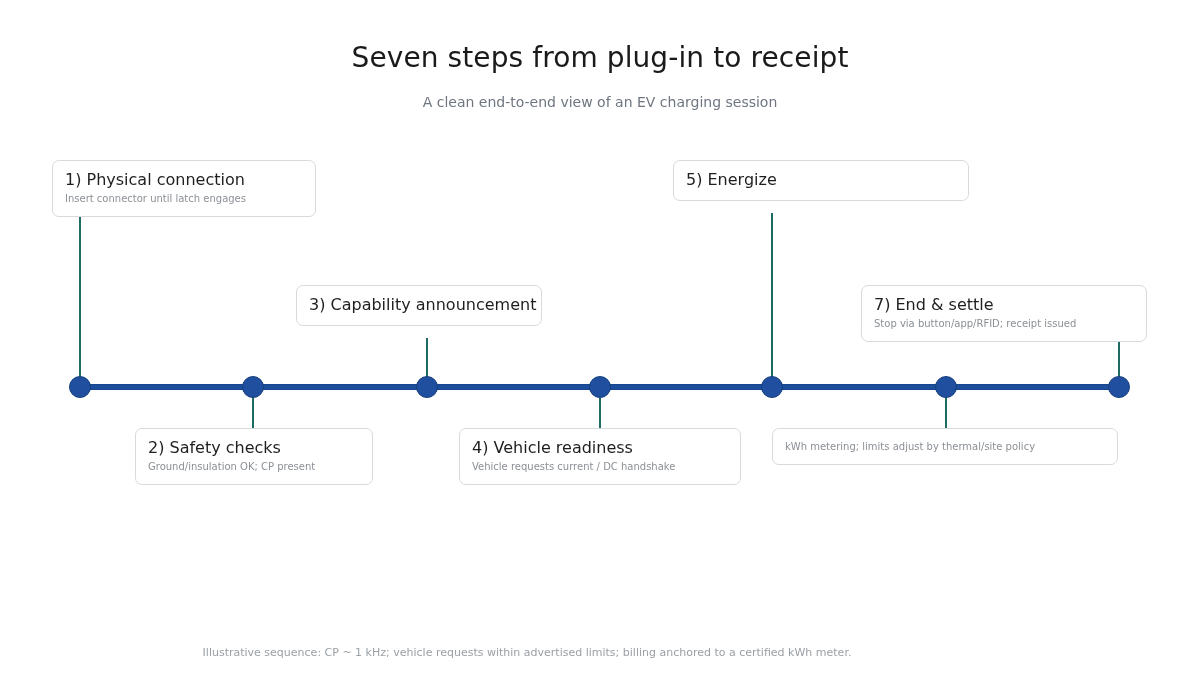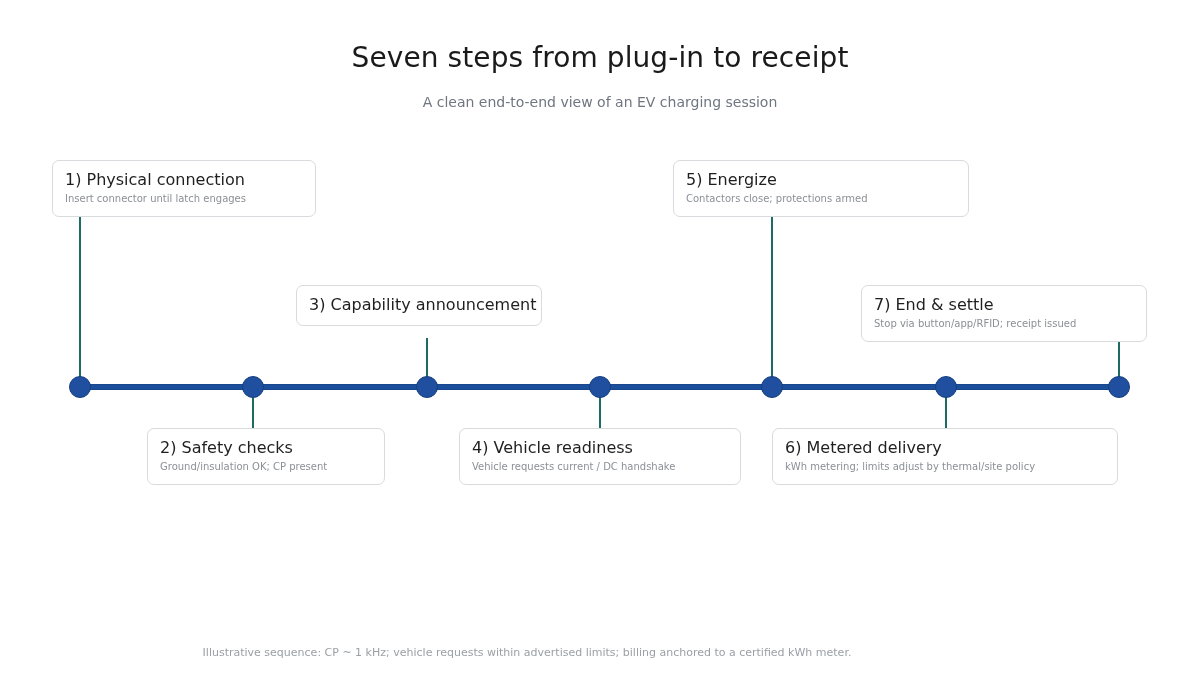--- a/index.html
+++ b/index.html
@@ -116,45 +116,43 @@
 
 <div id="timeline-area">
     <div class="timeline-axis" style="left: 80px; width: 1039px; top: 384px; height: 6px;"></div>
     <div class="stem" style="left: 79px; top: 213px; height: 174px;"></div>
     <div class="callout" style="left: 52px; top: 160px; width: 264px;">
       <div class="callout-title">1) Physical connection</div>
       <div class="callout-desc">Insert connector until latch engages</div>
     </div>
     <div class="timeline-node" style="left: 69px; top: 376px;"></div>
     <div class="stem" style="left: 252px; top: 387px; height: 41px;"></div>
-    <div class="callout" style="left: 147px; top: 428px; width: 238px;">
+    <div class="callout" style="left: 135px; top: 428px; width: 238px;">
       <div class="callout-title">2) Safety checks</div>
       <div class="callout-desc">Ground/insulation OK; CP present</div>
     </div>
     <div class="timeline-node" style="left: 242px; top: 376px;"></div>
     <div class="stem" style="left: 426px; top: 338px; height: 49px;"></div>
     <div class="callout" style="left: 296px; top: 285px; width: 246px;">
       <div class="callout-title">3) Capability announcement</div>
     </div>
     <div class="timeline-node" style="left: 416px; top: 376px;"></div>
     <div class="stem" style="left: 599px; top: 387px; height: 41px;"></div>
     <div class="callout" style="left: 459px; top: 428px; width: 282px;">
       <div class="callout-title">4) Vehicle readiness</div>
       <div class="callout-desc">Vehicle requests current / DC handshake</div>
     </div>
     <div class="timeline-node" style="left: 589px; top: 376px;"></div>
     <div class="stem" style="left: 771px; top: 213px; height: 174px;"></div>
     <div class="callout" style="left: 643px; top: 160px; width: 296px; margin-left: 30px;">
       <div class="callout-title">5) Energize</div>
-      <div class="callout-desc">Contactors close; protections armed</div>
     </div>
     <div class="timeline-node" style="left: 761px; top: 376px;"></div>
     <div class="stem" style="left: 945px; top: 387px; height: 41px;"></div>
     <div class="callout" style="left: 772px; top: 428px; width: 346px;">
-      <div class="callout-title">6) Metered delivery</div>
       <div class="callout-desc">kWh metering; limits adjust by thermal/site policy</div>
     </div>
     <div class="timeline-node" style="left: 935px; top: 376px;"></div>
     <div class="stem" style="left: 1118px; top: 338px; height: 49px;"></div>
     <div class="callout" style="left: 861px; top: 285px; width: 286px;">
       <div class="callout-title">7) End &amp; settle</div>
       <div class="callout-desc">Stop via button/app/RFID; receipt issued</div>
     </div>
     <div class="timeline-node" style="left: 1108px; top: 376px;"></div>
   </div>

